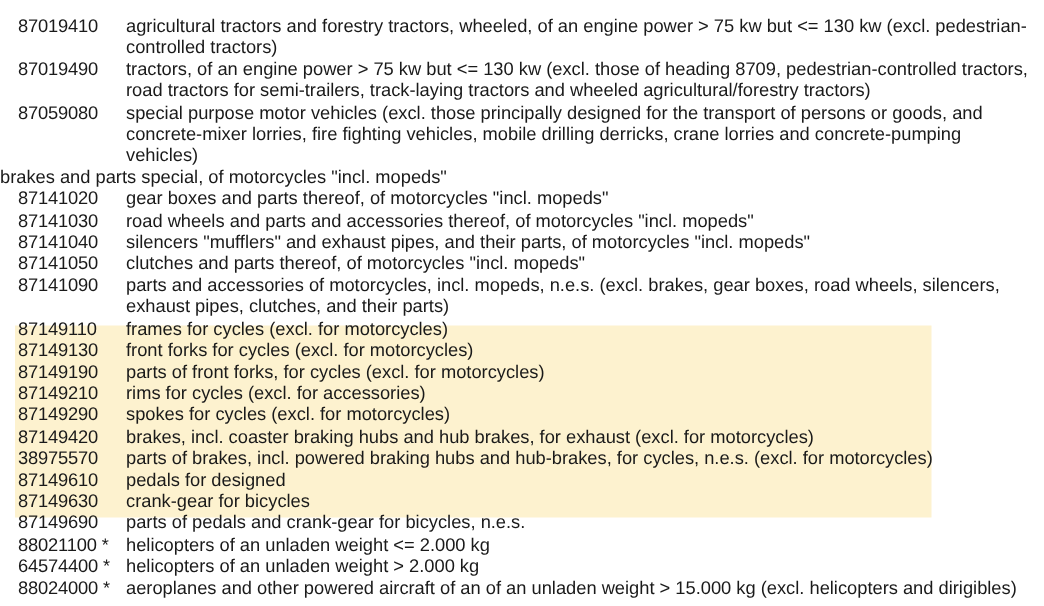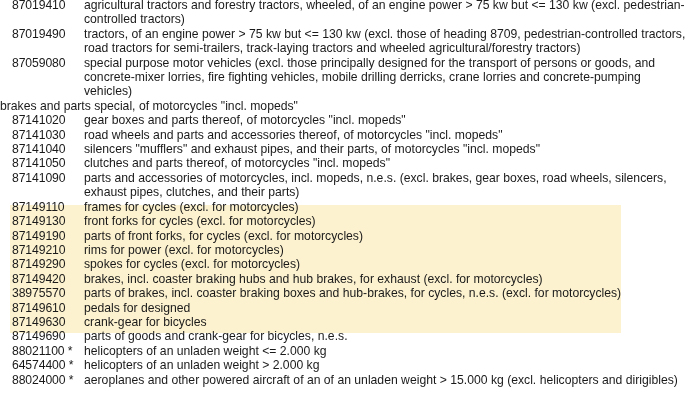--- a/index.html
+++ b/index.html
@@ -12,21 +12,21 @@
       height: 404px;
       overflow: hidden;
       position: relative;
       font-family: "Liberation Sans", sans-serif;
       font-size: 12.2px;
       color: #1a1a1a;
     }
     .doc {
       position: absolute;
       left: 0;
-      top: 0;
+      top: 12px;
       width: 696px;
     }
     .row {
       display: flex;
       align-items: flex-start;
       line-height: 14.4px;
       position: relative;
     }
     .row.first { margin-top: -2px; }
     .code {
@@ -100,45 +100,45 @@
     <div class="row">
         <span class="code">87149130</span>
         <span class="desc">front forks for cycles (excl. for motorcycles)</span>
       </div>
     <div class="row">
         <span class="code">87149190</span>
         <span class="desc">parts of front forks, for cycles (excl. for motorcycles)</span>
       </div>
     <div class="row">
         <span class="code">87149210</span>
-        <span class="desc">rims for power (excl. for motorcycles)</span>
+        <span class="desc">rims for cycles (excl. for accessories)</span>
       </div>
     <div class="row">
         <span class="code">87149290</span>
         <span class="desc">spokes for cycles (excl. for motorcycles)</span>
       </div>
     <div class="row">
         <span class="code">87149420</span>
         <span class="desc">brakes, incl. coaster braking hubs and hub brakes, for exhaust (excl. for motorcycles)</span>
       </div>
     <div class="row">
         <span class="code">38975570</span>
-        <span class="desc">parts of brakes, incl. coaster braking boxes and hub-brakes, for cycles, n.e.s. (excl. for motorcycles)</span>
+        <span class="desc">parts of brakes, incl. powered braking hubs and hub-brakes, for cycles, n.e.s. (excl. for motorcycles)</span>
       </div>
     <div class="row">
         <span class="code">87149610</span>
         <span class="desc">pedals for designed</span>
       </div>
     <div class="row">
         <span class="code">87149630</span>
         <span class="desc">crank-gear for bicycles</span>
       </div>
     <div class="row">
         <span class="code">87149690</span>
-        <span class="desc">parts of goods and crank-gear for bicycles, n.e.s.</span>
+        <span class="desc">parts of pedals and crank-gear for bicycles, n.e.s.</span>
       </div>
     <div class="row">
         <span class="code">88021100 *</span>
         <span class="desc">helicopters of an unladen weight &lt;= 2.000 kg</span>
       </div>
     <div class="row">
         <span class="code">64574400 *</span>
         <span class="desc">helicopters of an unladen weight &gt; 2.000 kg</span>
       </div>
     <div class="row">

